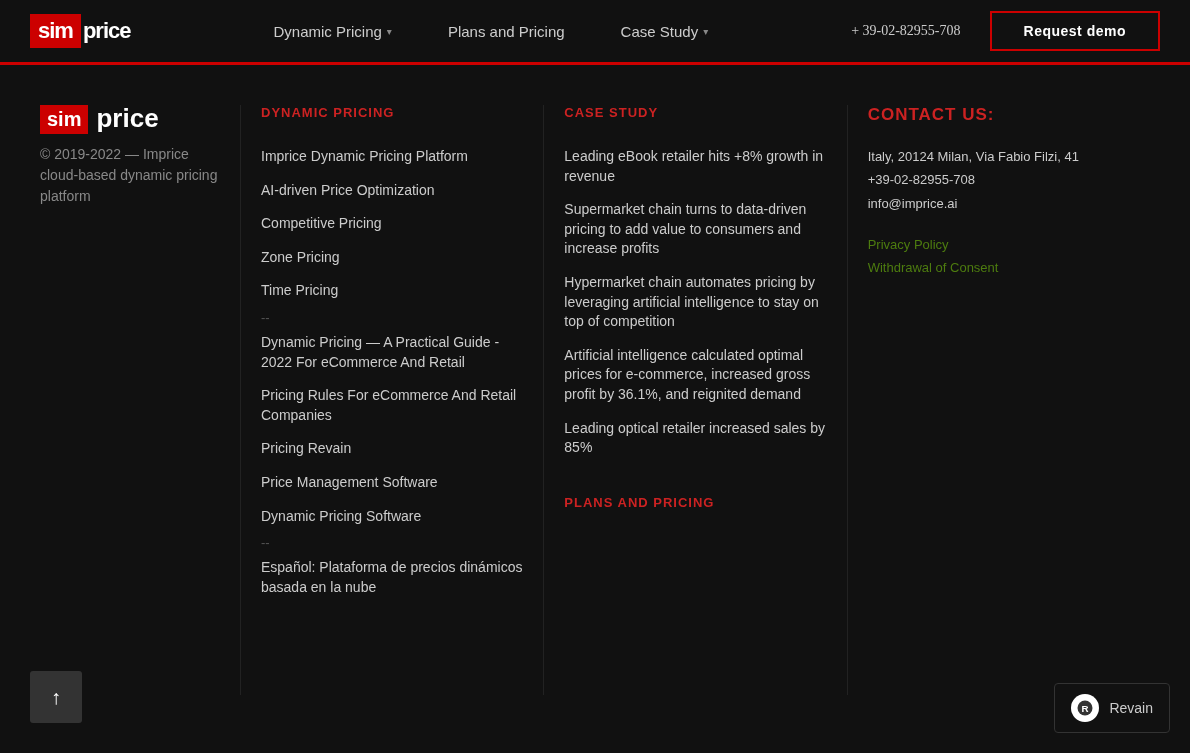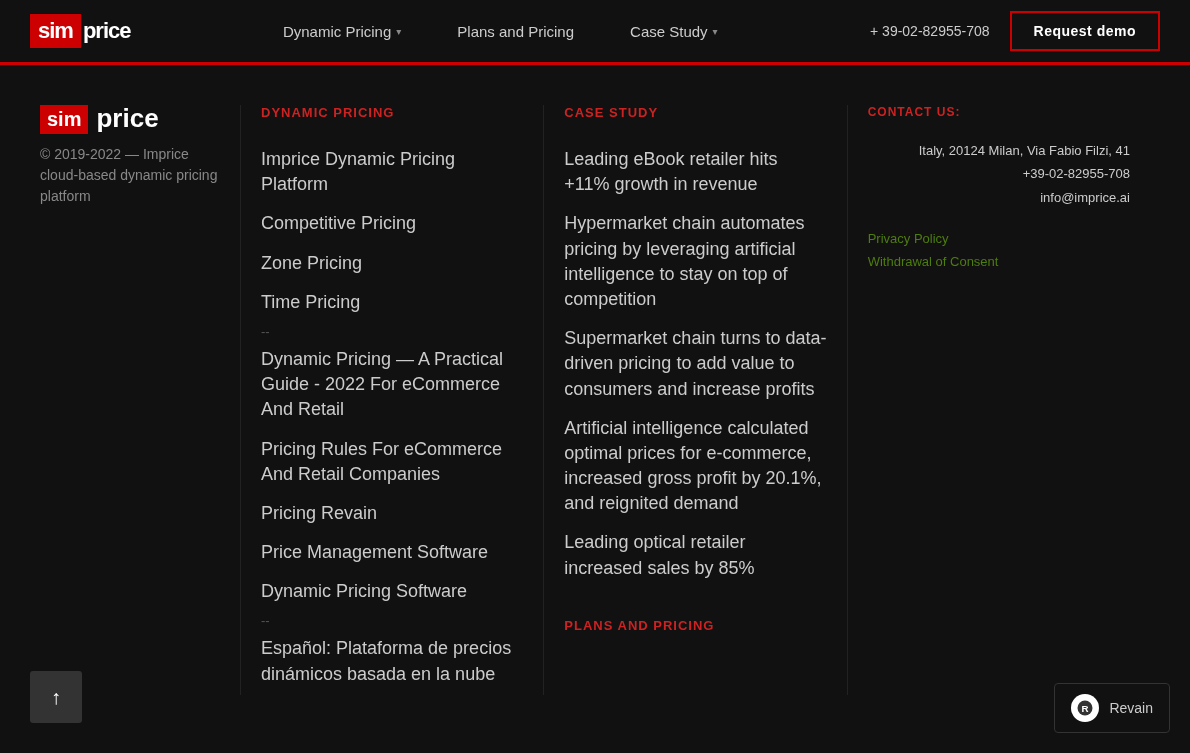--- a/index.html
+++ b/index.html
@@ -59,28 +59,29 @@
       gap: 5px;
       cursor: pointer;
     }
     .nav-link .arrow {
       font-size: 10px;
       color: #888;
     }
     .nav-phone {
       color: #ccc;
       font-size: 14px;
-      margin-right: 20px;
+      margin-right: 29px;
+      font-family: Liberation Serif, serif;
     }
     .nav-btn {
       background: transparent;
       border: 2px solid #cc0000;
       color: #fff;
       font-size: 14px;
-      padding: 10px 22px;
+      padding: 10px 32px;
       cursor: pointer;
       font-weight: bold;
       letter-spacing: 0.5px;
     }
 
     
     .dropdown-area {
       background: #111;
       display: flex;
       padding: 40px 40px 60px 40px;
@@ -136,51 +137,50 @@
       color: #cc2222;
       font-size: 13px;
       font-weight: bold;
       letter-spacing: 1px;
       text-transform: uppercase;
       margin-bottom: 20px;
     }
     .col-link {
       display: block;
       color: #ccc;
-      font-size: 18px;
+      font-size: 14px;
       text-decoration: none;
       padding: 7px 0;
       cursor: pointer;
       line-height: 1.4;
     }
     .col-divider {
       color: #555;
       font-size: 13px;
       padding: 7px 0;
     }
 
     
     .contact-col {
       flex: 1;
       padding: 0 20px;
       border-left: 1px solid #222;
     }
     .contact-title {
       color: #cc2222;
-      font-size: 12px;
+      font-size: 17px;
       font-weight: bold;
       letter-spacing: 1px;
       text-transform: uppercase;
       margin-bottom: 20px;
     }
     .contact-text {
       color: #ccc;
       font-size: 13px;
       line-height: 1.8;
-      text-align: right;
     }
     .contact-link {
       display: block;
       color: #4d7c0f;
       font-size: 13px;
       text-decoration: none;
       padding: 4px 0;
       cursor: pointer;
     }
 
@@ -280,39 +280,40 @@
         <span class="sidebar-logo-name"></span>
         <div class="sidebar-logo-sub">price</div>
       </div>
     </div>
     <p class="sidebar-copy">© 2019-2022 — Imprice cloud-based dynamic pricing platform</p>
   </div>
 
   <div class="col">
     <div class="col-title">DYNAMIC PRICING</div>
     <a class="col-link">Imprice Dynamic Pricing Platform</a>
+    <a class="col-link">AI-driven Price Optimization</a>
     <a class="col-link">Competitive Pricing</a>
     <a class="col-link">Zone Pricing</a>
     <a class="col-link">Time Pricing</a>
     <span class="col-divider">--</span>
     <a class="col-link">Dynamic Pricing — A Practical Guide - 2022 For eCommerce And Retail</a>
     <a class="col-link">Pricing Rules For eCommerce And Retail Companies</a>
     <a class="col-link">Pricing Revain</a>
     <a class="col-link">Price Management Software</a>
     <a class="col-link">Dynamic Pricing Software</a>
     <span class="col-divider">--</span>
     <a class="col-link">Español: Plataforma de precios dinámicos basada en la nube</a>
   </div>
 
   <div class="col">
     <div class="col-title">CASE STUDY</div>
-    <a class="col-link">Leading eBook retailer hits +11% growth in revenue</a>
+    <a class="col-link">Leading eBook retailer hits +8% growth in revenue</a>
+    <a class="col-link">Supermarket chain turns to data-driven pricing to add value to consumers and increase profits</a>
     <a class="col-link">Hypermarket chain automates pricing by leveraging artificial intelligence to stay on top of competition</a>
-    <a class="col-link">Supermarket chain turns to data-driven pricing to add value to consumers and increase profits</a>
-    <a class="col-link">Artificial intelligence calculated optimal prices for e-commerce, increased gross profit by 20.1%, and reignited demand</a>
+    <a class="col-link">Artificial intelligence calculated optimal prices for e-commerce, increased gross profit by 36.1%, and reignited demand</a>
     <a class="col-link">Leading optical retailer increased sales by 85%</a>
 
     <div class="plans-section">
       <div class="plans-title">PLANS AND PRICING</div>
     </div>
   </div>
 
   <div class="contact-col">
     <div class="contact-title">CONTACT US:</div>
     <p class="contact-text">Italy, 20124 Milan, Via Fabio Filzi, 41</p>

